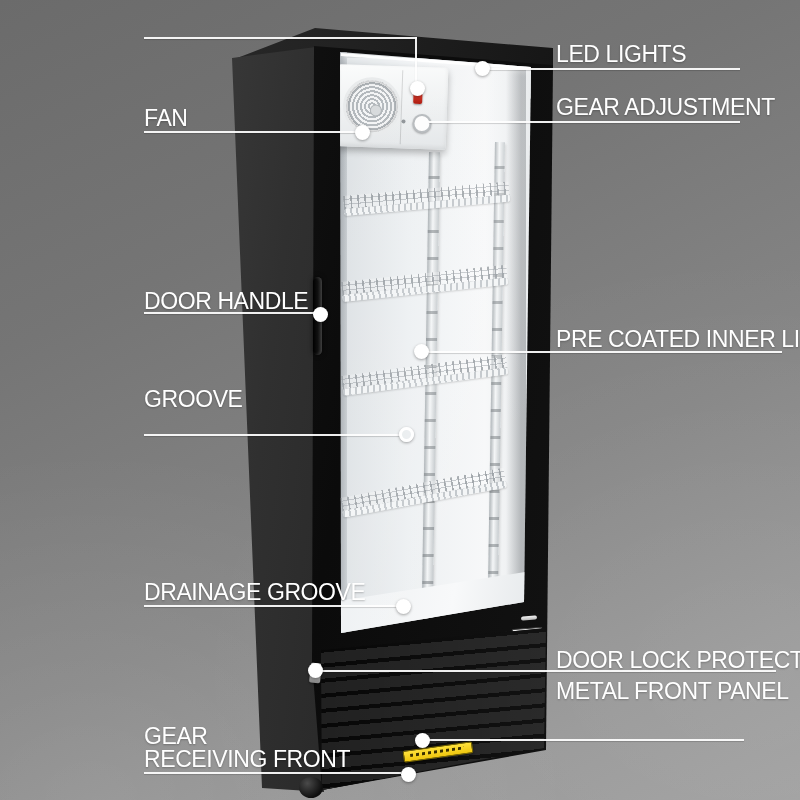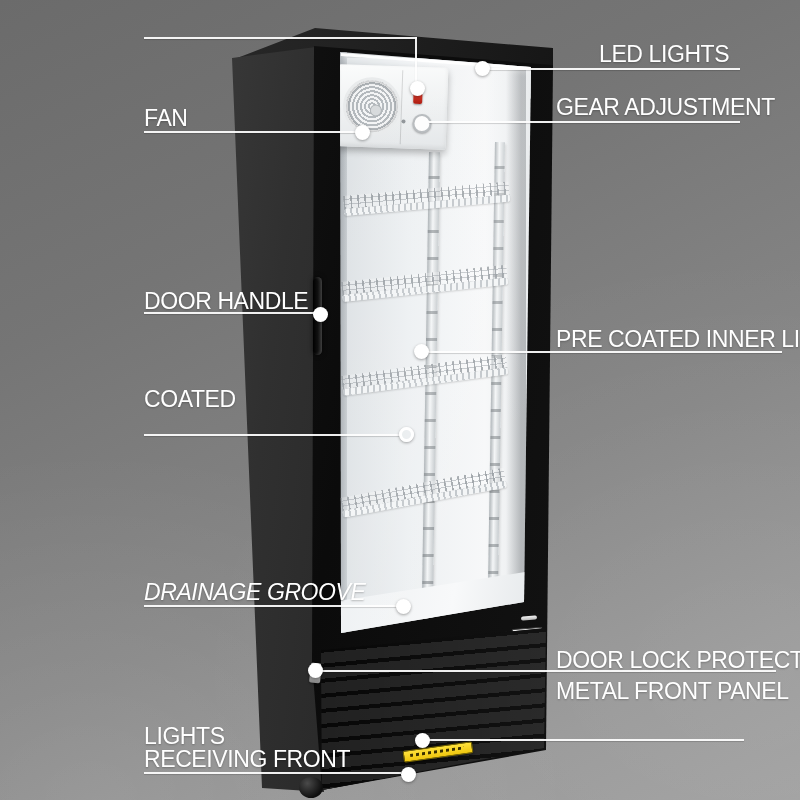--- a/index.html
+++ b/index.html
@@ -188,29 +188,29 @@
   <div class="cdot" style="left:475px;top:61px;"></div>
   <div class="cdot" style="left:355px;top:125px;"></div>
   <div class="cdot" style="left:313px;top:307px;"></div>
   <div class="cdot" style="left:414px;top:344px;"></div>
   <div class="cdot ring" style="left:399px;top:427px;"></div>
   <div class="cdot" style="left:396px;top:599px;"></div>
   <div class="cdot" style="left:308px;top:663px;"></div>
   <div class="cdot" style="left:415px;top:733px;"></div>
   <div class="cdot" style="left:401px;top:767px;"></div>
 
-  <div class="clabel" style="left:556px;top:43px;margin-left:43px;">LED LIGHTS</div>
+  <div class="clabel" style="left:556px;top:43px;">LED LIGHTS</div>
   <div class="clabel" style="left:144px;top:107px;">FAN</div>
   <div class="clabel" style="left:144px;top:290px;">DOOR HANDLE</div>
   <div class="clabel" style="left:556px;top:96px;">GEAR ADJUSTMENT</div>
   <div class="clabel" style="left:556px;top:328px;">PRE COATED INNER LINER</div>
   <div class="clabel" style="left:144px;top:388px;">
-    <div>COATED</div>
-  </div>
-  <div class="clabel" style="left:144px;top:581px;font-style:italic;">DRAINAGE GROOVE</div>
+    <div>GROOVE</div>
+  </div>
+  <div class="clabel" style="left:144px;top:581px;">DRAINAGE GROOVE</div>
   <div class="clabel" style="left:556px;top:649px;">DOOR LOCK PROTECTION</div>
   <div class="clabel" style="left:556px;top:680px;">METAL FRONT PANEL</div>
   <div class="clabel" style="left:144px;top:725px;">
-    <div>LIGHTS</div>
+    <div>GEAR</div>
     <div>RECEIVING FRONT</div>
   </div>
 
 </div>
 
 </body></html>

